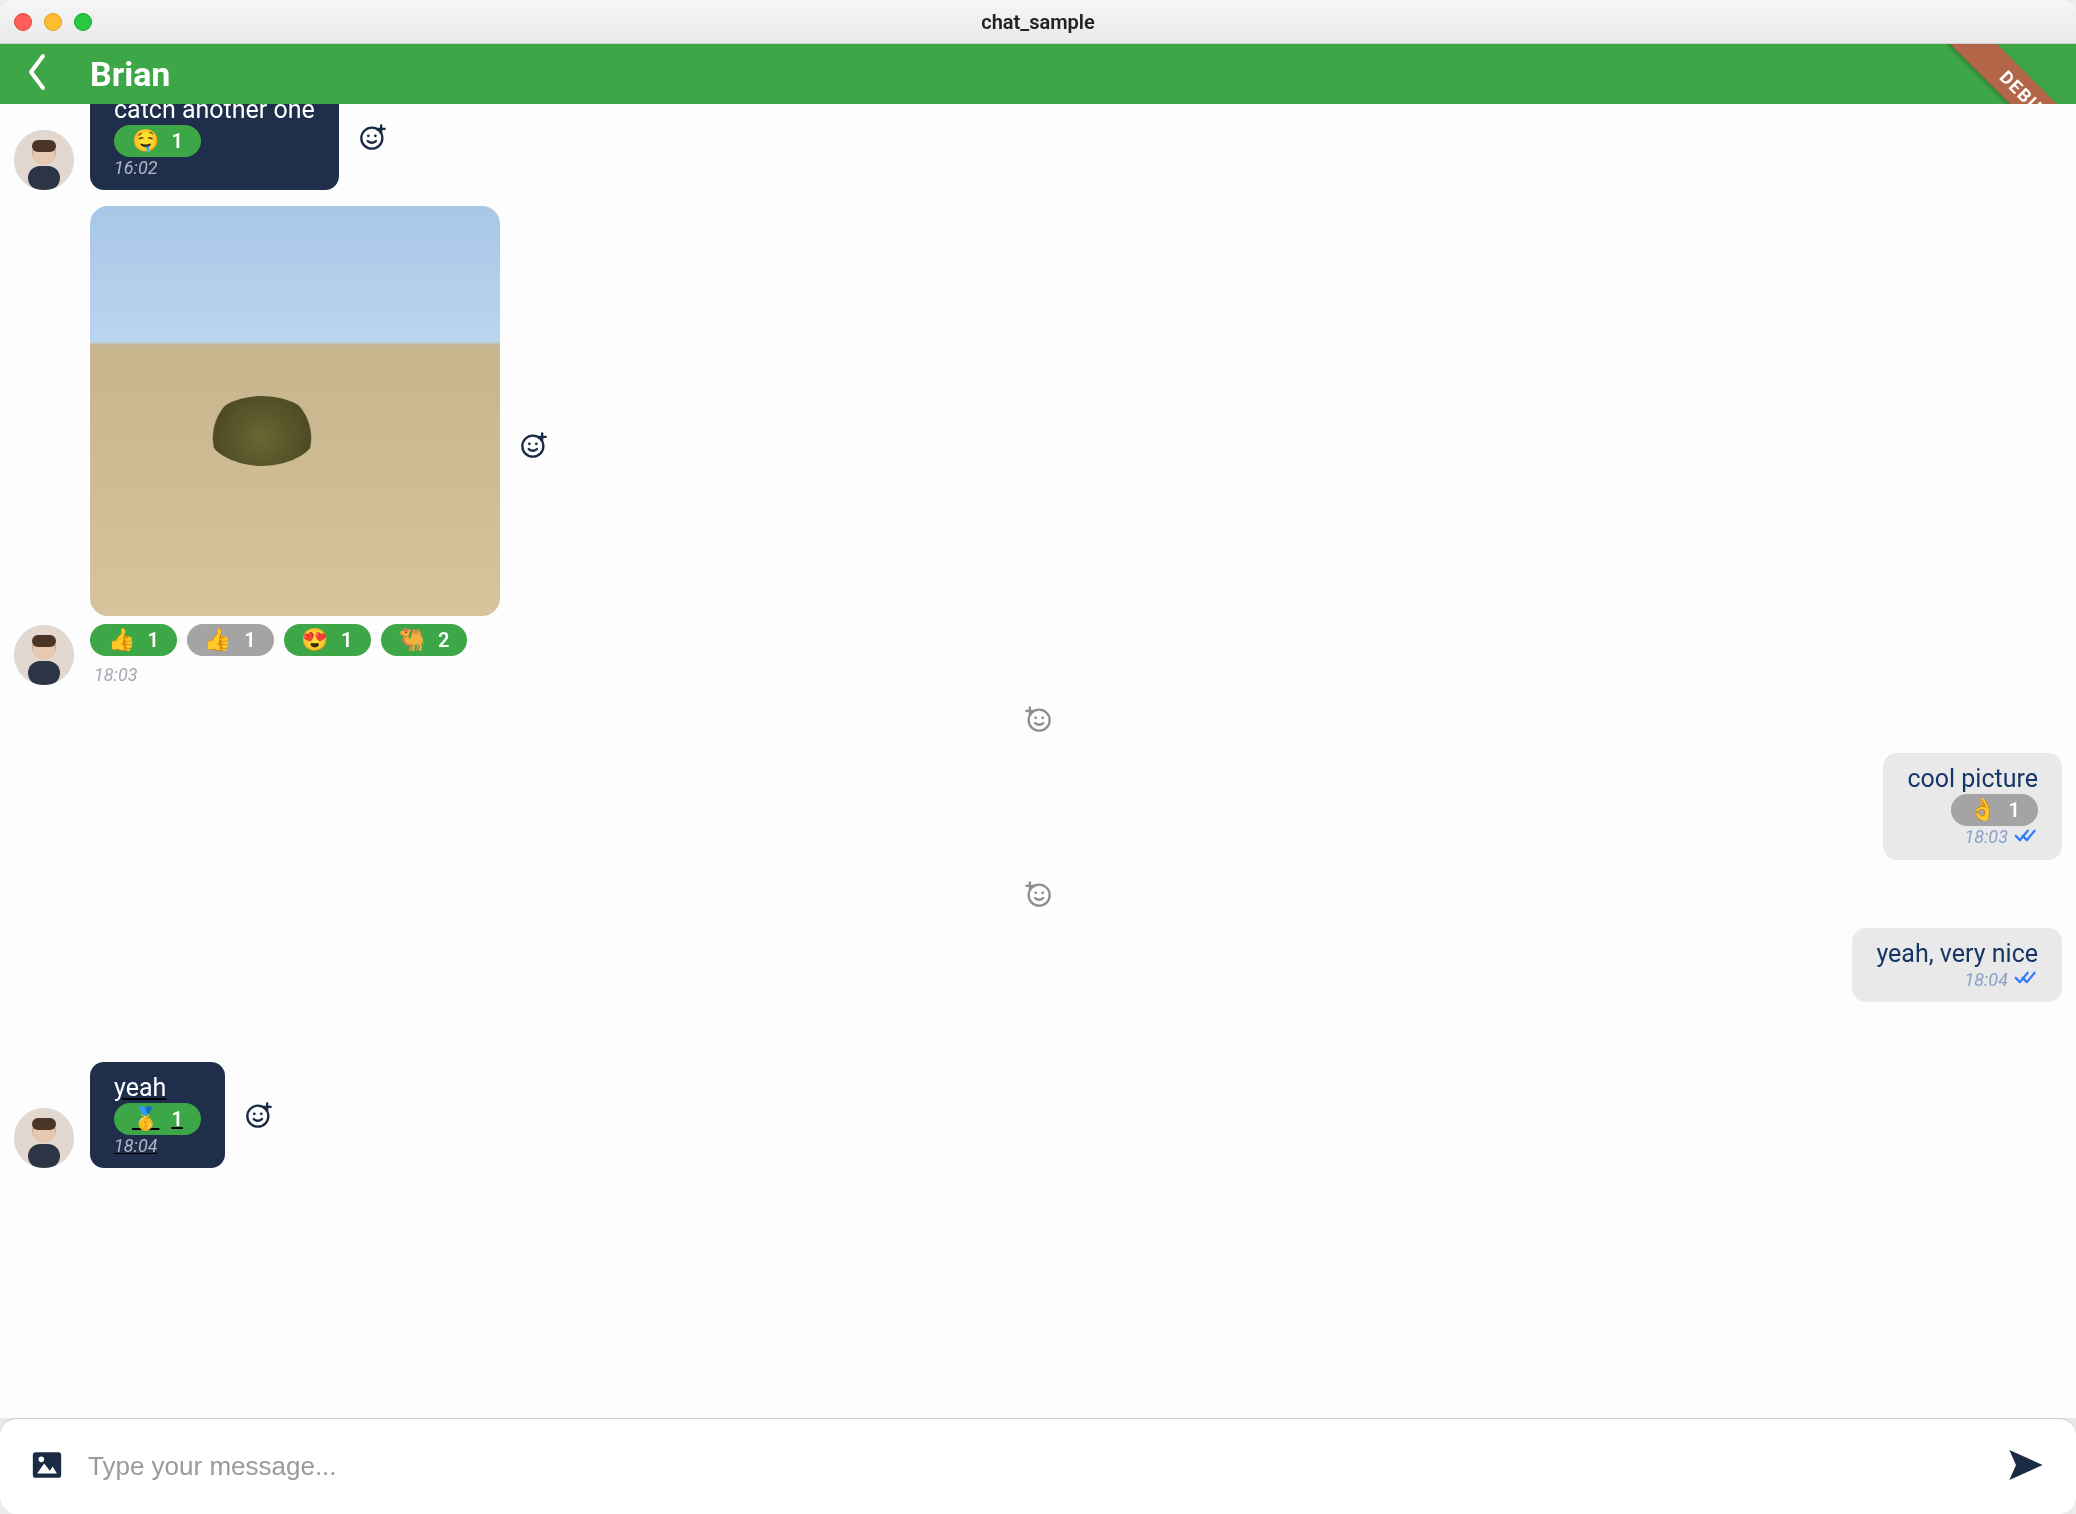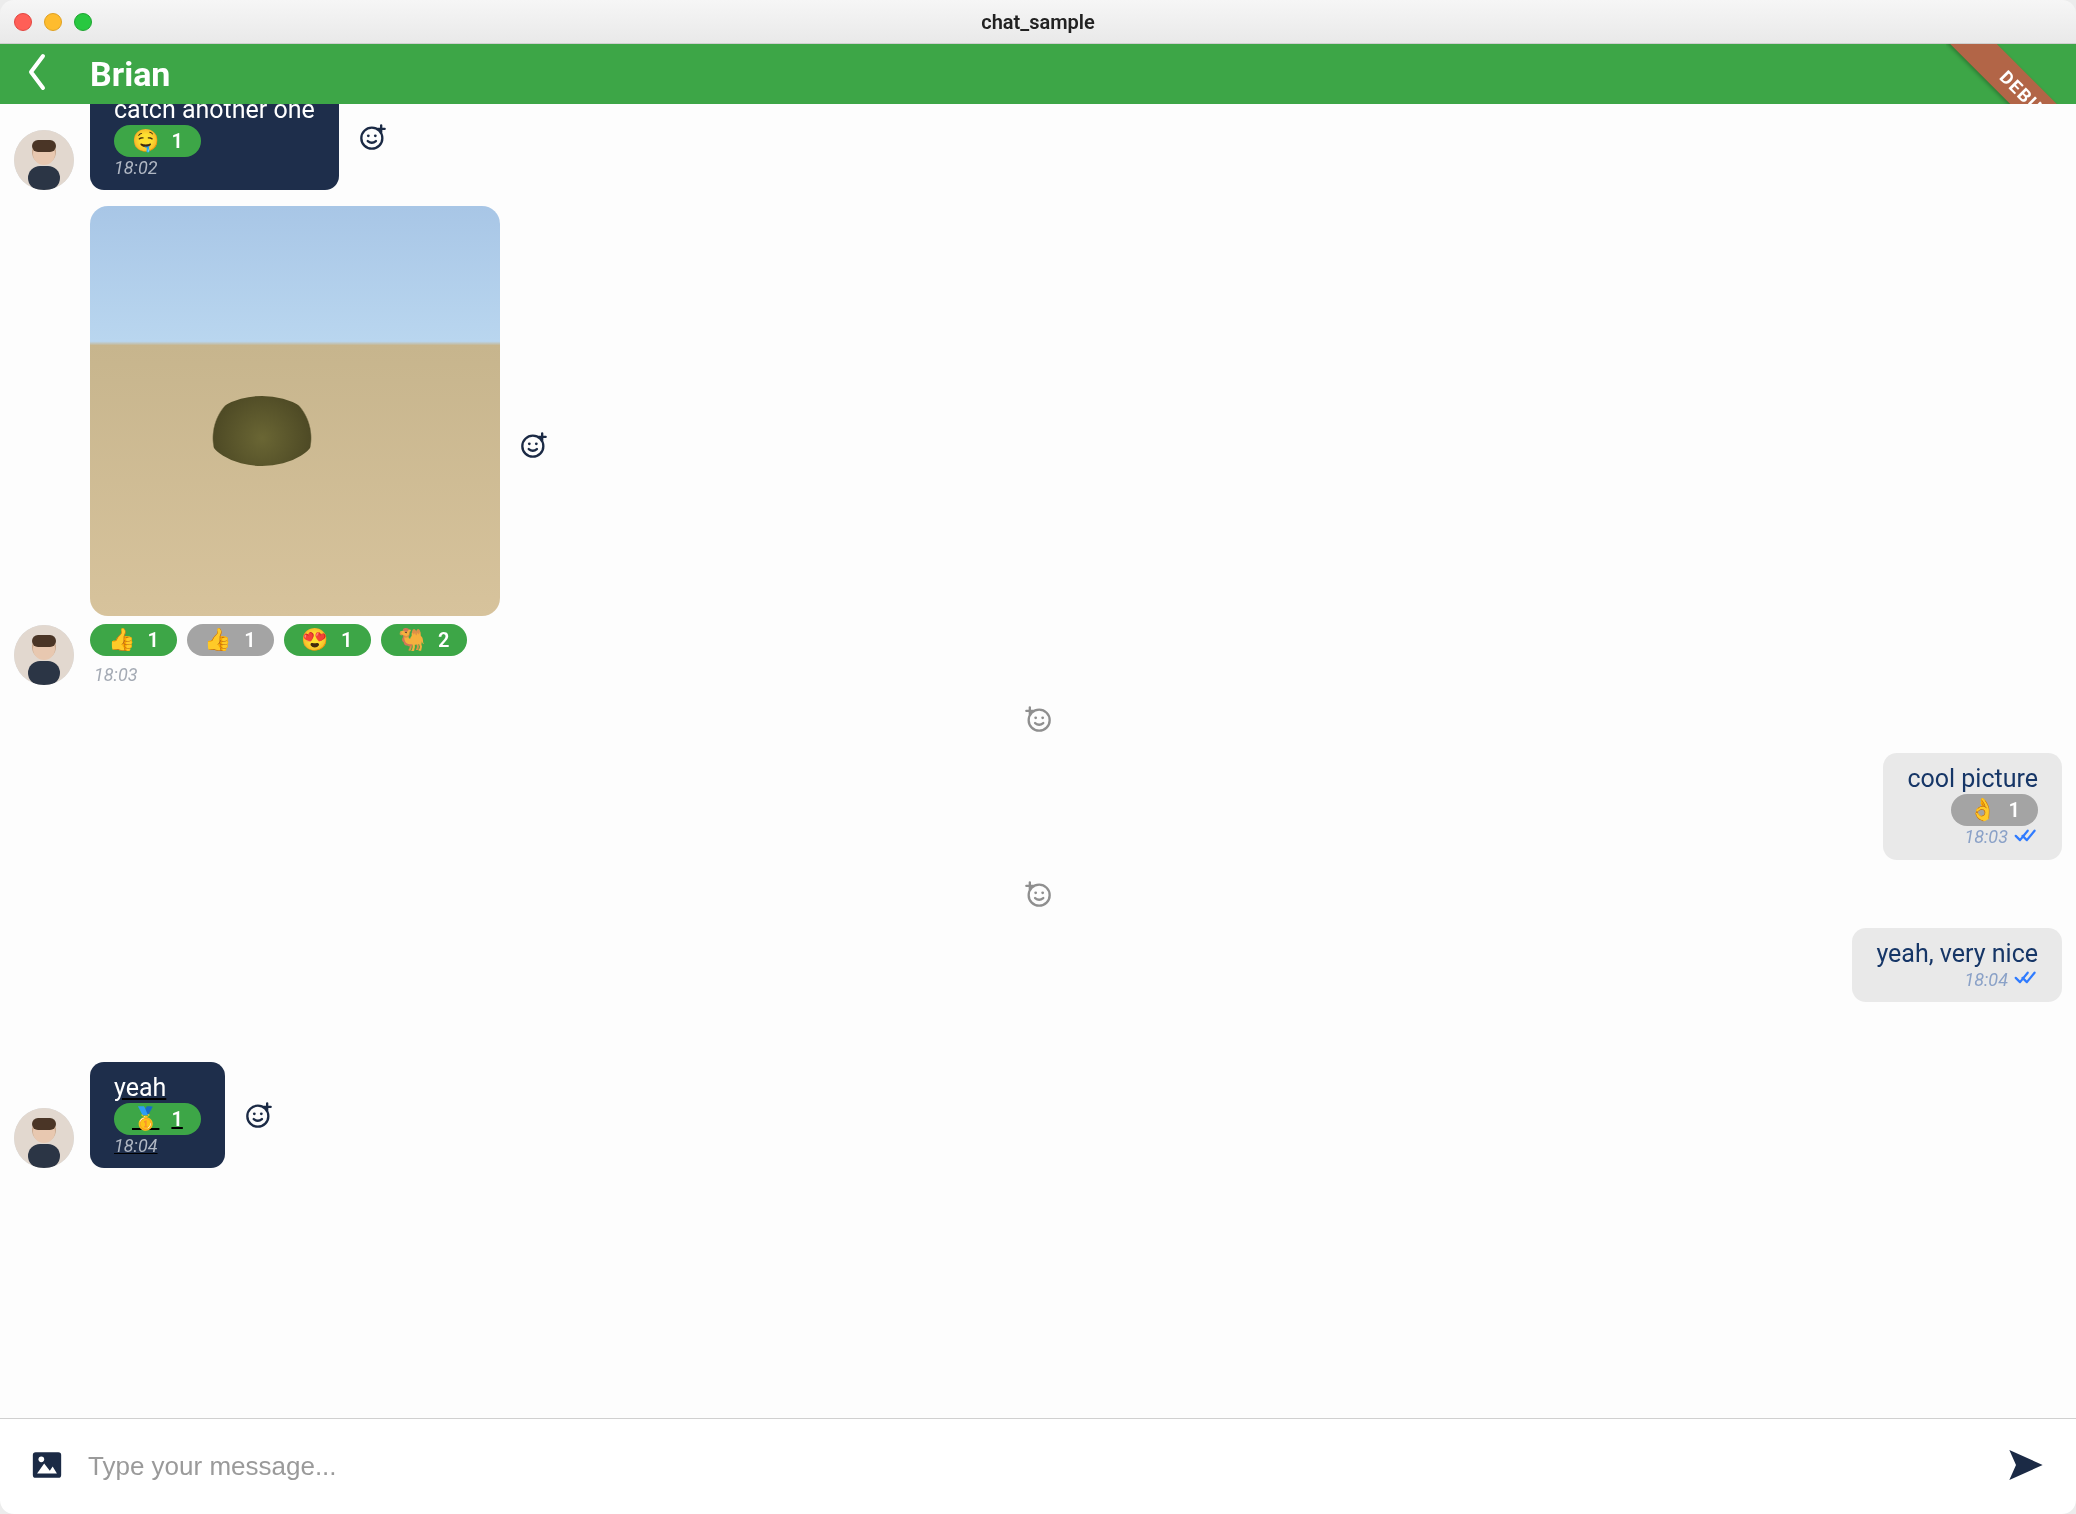--- a/index.html
+++ b/index.html
@@ -154,20 +154,21 @@
 
 .composer {
   height:96px;
   background:#fff;
   display:flex;
   align-items:center;
   gap:24px;
   padding:0 30px;
   border-top:1px solid #d0d0d0;
   box-shadow:0 -2px 10px rgba(0,0,0,.06);
+  border-radius:17px;
 }
 .composer .attach { color:#1b2a45; }
 .composer .attach svg { width:34px; height:34px; }
 .composer input {
   flex:1; border:none; outline:none;
   font-size:26px; color:#444;
   background:transparent;
 }
 .composer input::placeholder { color:#9a9a9a; }
 .composer .send { color:#1b2a45; }
@@ -214,21 +215,21 @@
     </div>
     <div class="bubble dark">
       <div class="msg-text">catch another one</div>
       <div class="reactions">
         <div class="pill green">
           <span class="emoji">🤤</span>
           <span>1</span>
         </div>
       </div>
       <div class="meta-row">
-          <span>18:02</span>
+          <span>16:02</span>
         </div>
     </div>
     <div class="react-btn">
       <svg viewBox="0 0 24 24" fill="none" stroke="currentColor" stroke-width="2">
           <circle cx="11" cy="13" r="9"></circle>
           <circle cx="8" cy="11" r="1.2" fill="currentColor" stroke="none"></circle>
           <circle cx="14" cy="11" r="1.2" fill="currentColor" stroke="none"></circle>
           <path d="M7.5 15.5 Q11 18.5 14.5 15.5" stroke-linecap="round"></path>
           <path d="M19 2 v6 M16 5 h6" stroke-linecap="round"></path>
         </svg>

